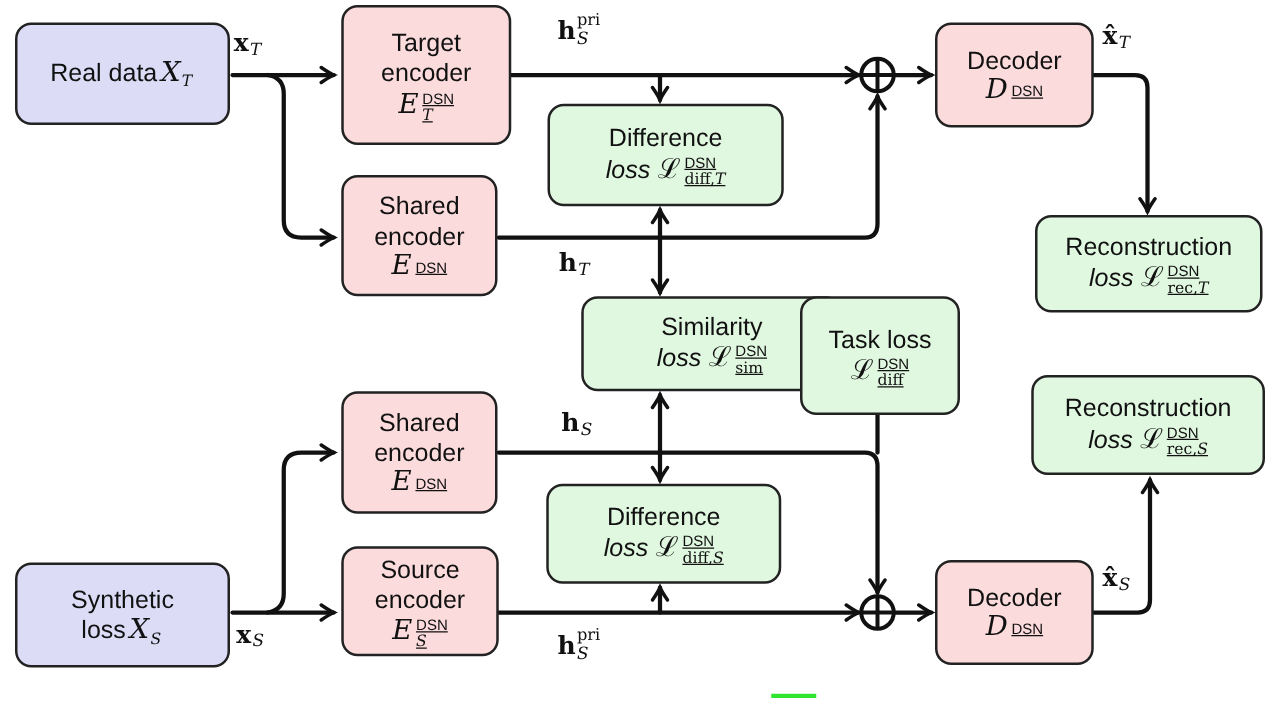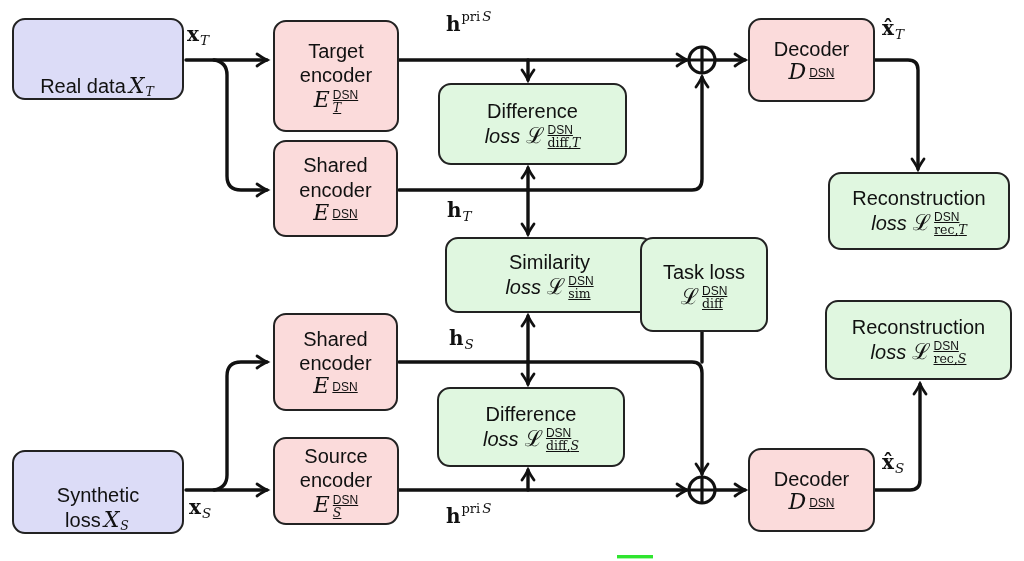--- a/index.html
+++ b/index.html
@@ -3,39 +3,39 @@
 <meta charset="utf-8">
 <style>
   html,body{margin:0;padding:0;background:#fff;}
   .stage{position:relative;width:1024px;height:561px;background:#ffffff;overflow:hidden;
          font-family:"Liberation Sans","DejaVu Sans",sans-serif;color:#111;}
   svg.wires{position:absolute;left:0;top:0;width:1024px;height:561px;}
 
   .node{position:absolute;box-sizing:border-box;border:2.5px solid #222;border-radius:13px;
         display:flex;flex-direction:column;align-items:center;justify-content:center;
         text-align:center;font-size:20px;line-height:1.22;}
-  .data-node{background:#dcdcf7;justify-content:flex-end;}
+  .data-node{background:#dcdcf7;}
   .enc-node{background:#fbdbdb;}
   .loss-node{background:#e0f7e0;}
 
   .nline{white-space:nowrap;}
   .mrow{display:flex;align-items:center;justify-content:center;gap:3px;white-space:nowrap;}
   .mbase{font-family:"DejaVu Serif","Liberation Serif",serif;font-style:italic;font-size:22px;line-height:1;}
   .cal{font-style:normal;}
   .mstack{display:inline-flex;flex-direction:column;align-items:flex-start;line-height:1;gap:1px;transform:translateY(1px);text-decoration:underline;}
   .msup{font-size:12px;font-family:"Liberation Sans","DejaVu Sans",sans-serif;font-style:normal;}
   .msub{font-size:12.5px;font-family:"DejaVu Serif","Liberation Serif",serif;font-style:normal;}
   .msub .it{font-style:italic;}
   .lossword{margin-right:3px;font-style:italic;}
 
   .elabel{position:absolute;font-family:"DejaVu Serif","Liberation Serif",serif;font-size:20px;
           display:flex;align-items:flex-start;line-height:1;white-space:nowrap;}
   .ebase{font-weight:bold;font-style:normal;}
   .esub{font-size:13.5px;font-style:italic;font-weight:normal;transform:translateY(10px);margin-left:1px;}
-  .estack{display:inline-flex;flex-direction:row;align-items:center;line-height:1;gap:2px;
+  .estack{display:inline-flex;flex-direction:column;align-items:flex-start;line-height:1;gap:2px;
           transform:translateY(-4px);margin-left:1px;font-weight:normal;}
   .esup{font-size:13px;font-style:normal;}
   .esubs{font-size:13.5px;font-style:italic;}
 </style>
 </head>
 <body>
 
 <div class="stage">
 
   <svg class="wires" viewBox="0 0 1024 561">
@@ -89,21 +89,21 @@
 
   <div class="node data-node" style="left:12px;top:450px;width:172px;height:84px">
     <div class="nline">Synthetic</div>
     <div class="mrow">
       <span>loss</span>
       <span class="mbase">X</span>
       <span class="msub"><span class="it" style="position:relative;top:6px;left:-2px">S</span></span>
     </div>
   </div>
 
-  <div class="node enc-node" style="left:273px;top:20px;width:126px;height:112px">
+  <div class="node enc-node" style="left:273px;top:4px;width:136px;height:112px">
     <div class="nline">Target</div>
     <div class="nline">encoder</div>
     <div class="mrow">
       <span class="mbase">E</span>
         <span class="mstack">
           <span class="msup">DSN</span>
           <span class="msub"><span class="it">T</span></span>
         </span>
     </div>
   </div>
@@ -167,21 +167,21 @@
     <div class="mrow">
       <span class="lossword">loss</span>
       <span class="mbase cal">ℒ</span>
         <span class="mstack">
           <span class="msup">DSN</span>
           <span class="msub"><span class="rm">diff,</span><span class="it">T</span></span>
         </span>
     </div>
   </div>
 
-  <div class="node loss-node" style="left:445px;top:237px;width:209px;height:76px">
+  <div class="node loss-node" style="left:465px;top:237px;width:209px;height:76px">
     <div class="nline">Similarity</div>
     <div class="mrow">
       <span class="lossword">loss</span>
       <span class="mbase cal">ℒ</span>
         <span class="mstack">
           <span class="msup">DSN</span>
           <span class="msub"><span class="rm">sim</span></span>
         </span>
     </div>
   </div>

